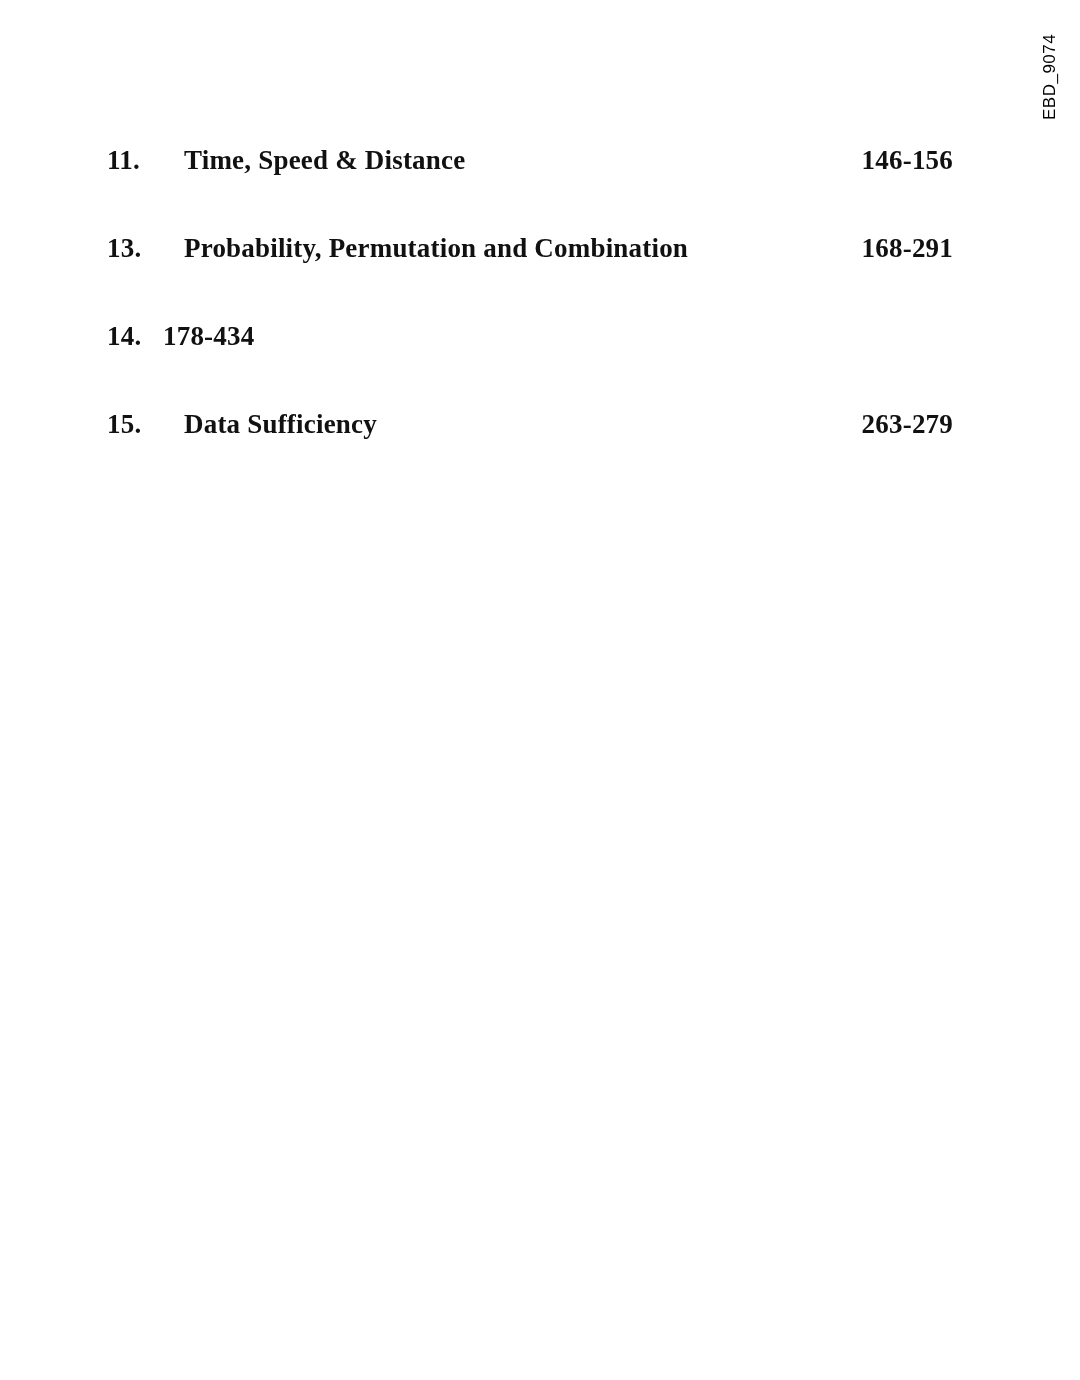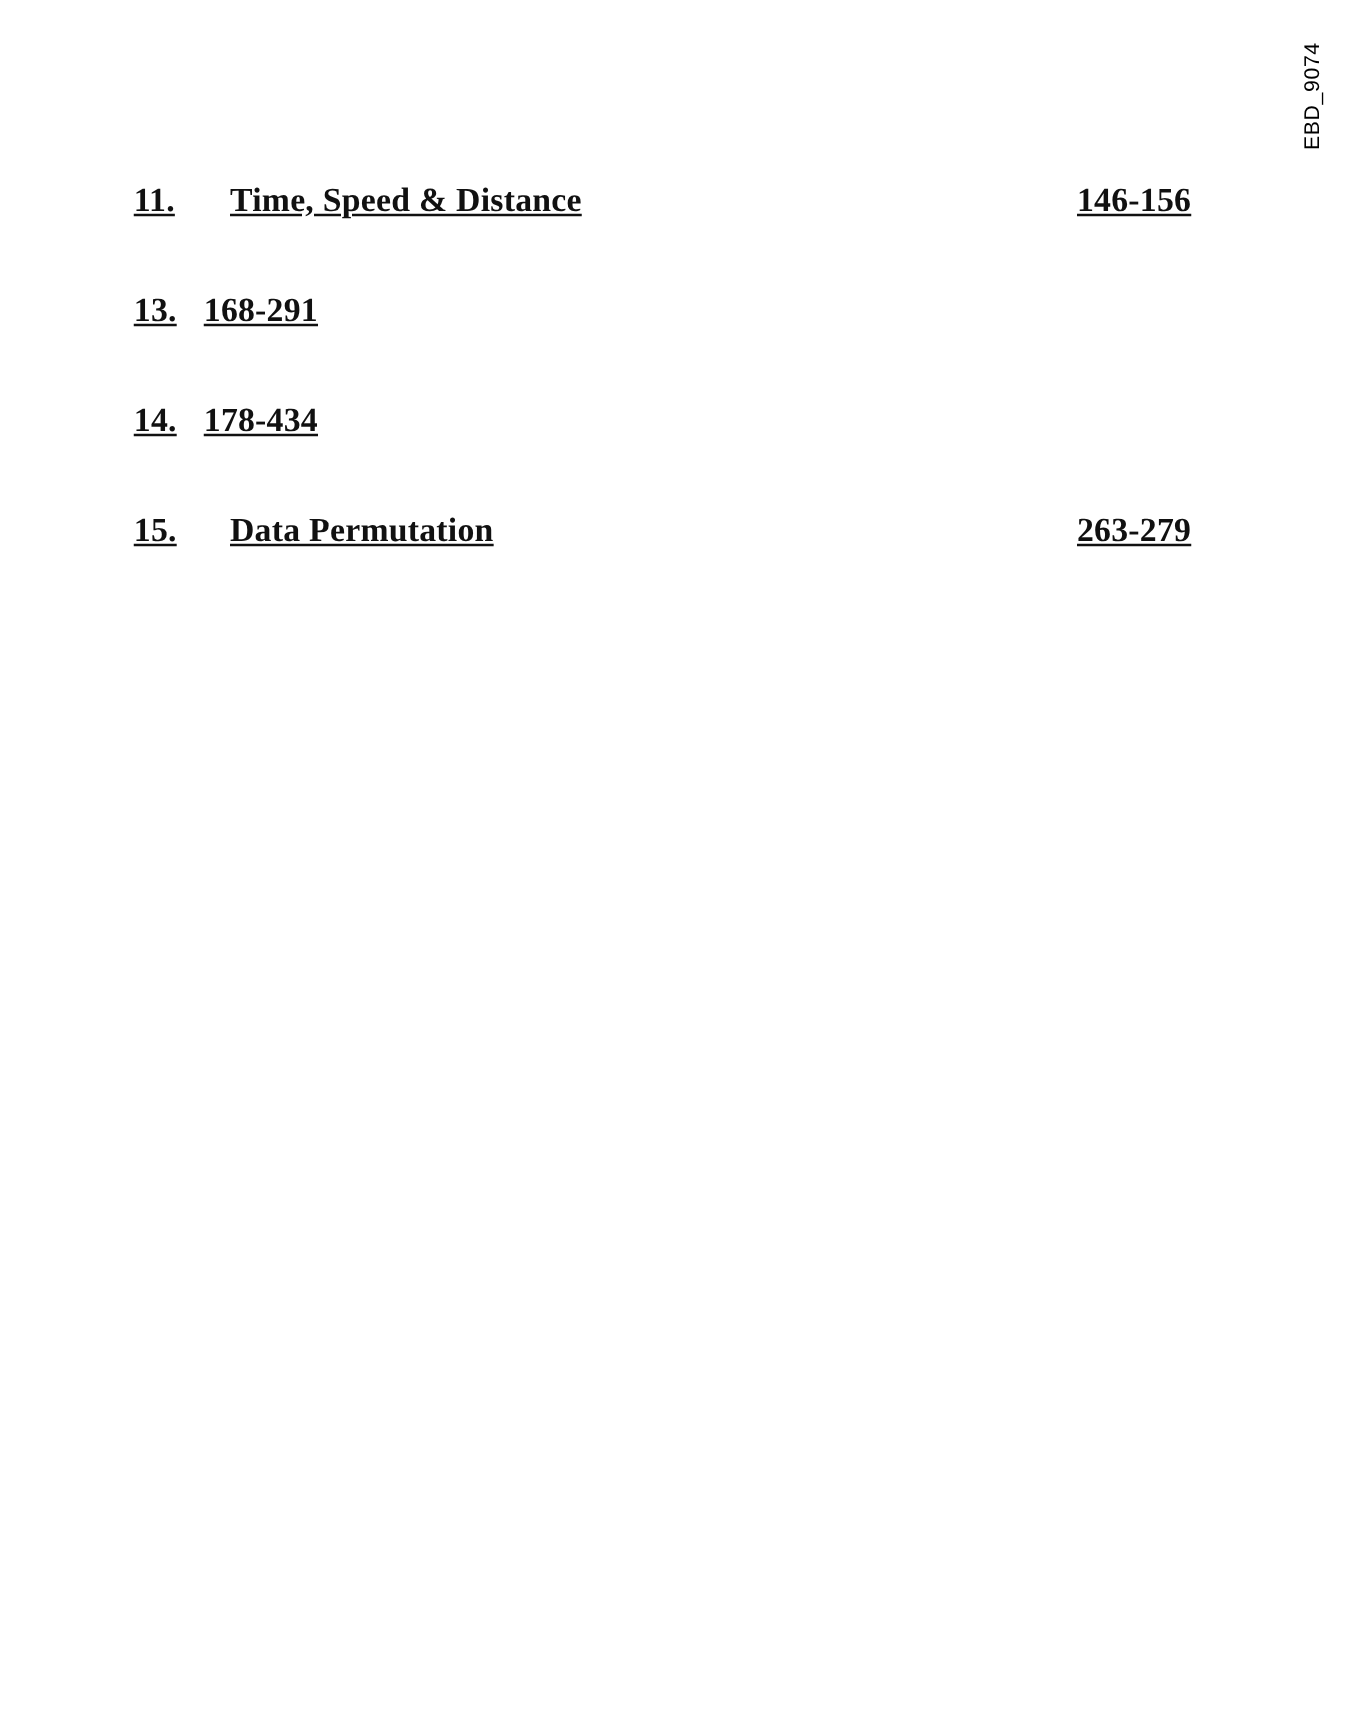--- a/index.html
+++ b/index.html
@@ -36,21 +36,20 @@
     right: 127px;
   }
   .toc-row {
     display: flex;
     align-items: baseline;
     font-weight: 700;
     font-size: 27px;
     line-height: 35px;
     margin-bottom: 53px;
     letter-spacing: 0.2px;
-    text-decoration: underline;
   }
   .toc-num {
     width: 56px;
     flex: 0 0 56px;
   }
   .toc-title {
     flex: 1 1 auto;
     padding-right: 20px;
     margin-left: 21px;
   }
@@ -71,28 +70,29 @@
 
     <div class="toc-row">
       <span class="toc-num">11.</span>
       <span class="toc-title">Time, Speed &amp; Distance</span>
       <span class="toc-pages">146-156</span>
     </div>
 
 
     <div class="toc-row">
       <span class="toc-num">13.</span>
+      <span class="toc-title">Probability, Permutation and Combination</span>
       <span class="toc-pages">168-291</span>
     </div>
 
     <div class="toc-row">
       <span class="toc-num">14.</span>
       <span class="toc-pages">178-434</span>
     </div>
 
     <div class="toc-row">
       <span class="toc-num">15.</span>
-      <span class="toc-title">Data Permutation</span>
+      <span class="toc-title">Data Sufficiency</span>
       <span class="toc-pages">263-279</span>
     </div>
 
   </div>
 </div>
 
 </body></html>

